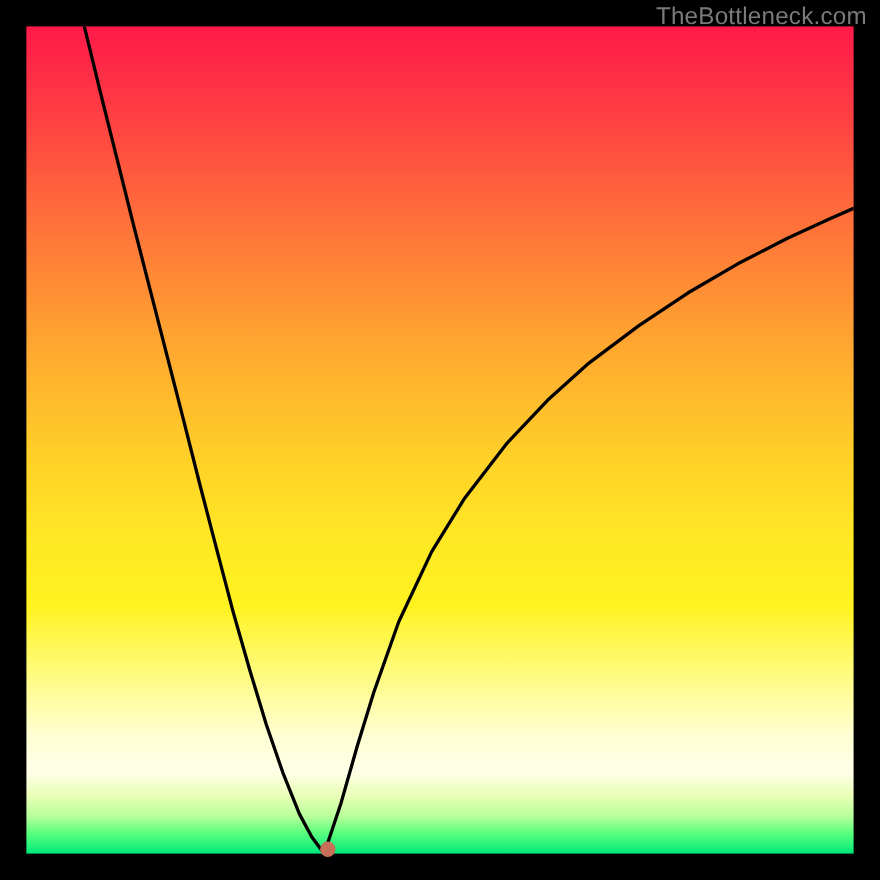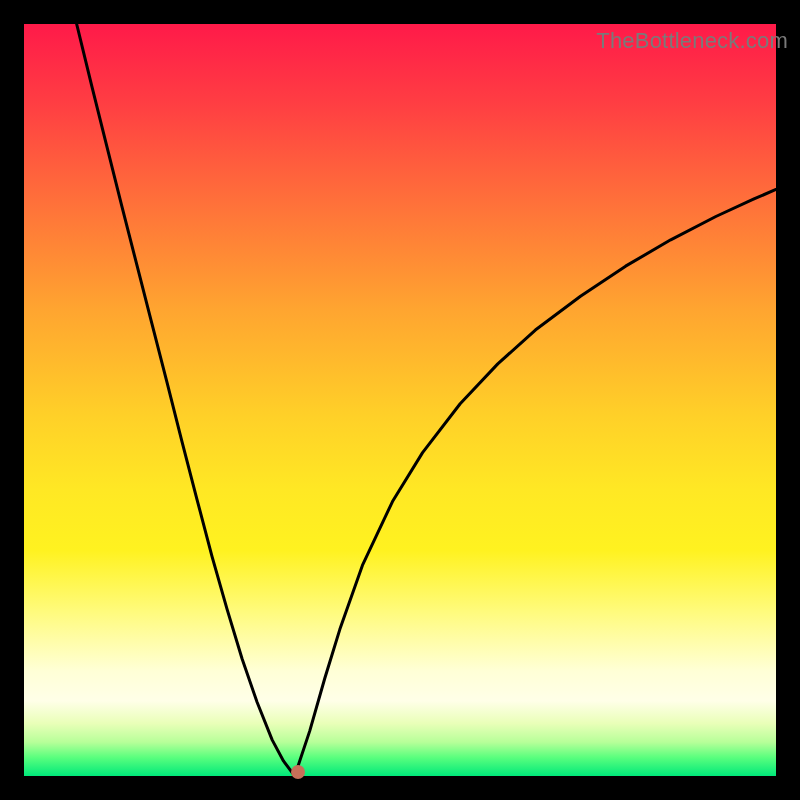--- a/index.html
+++ b/index.html
@@ -18,21 +18,20 @@
   }
   .watermark {
     position: absolute;
     top: 2px;
     right: 12px;
     color: #7a7a7a;
     font-size: 22px;
     font-weight: 500;
     letter-spacing: 0.2px;
     z-index: 10;
-    margin-top: 26px;
   }
   .plot {
     position: absolute;
     left: 24px;
     top: 24px;
     width: 752px;
     height: 752px;
     background: linear-gradient(
       to bottom,
       #ff1a49 0%,

